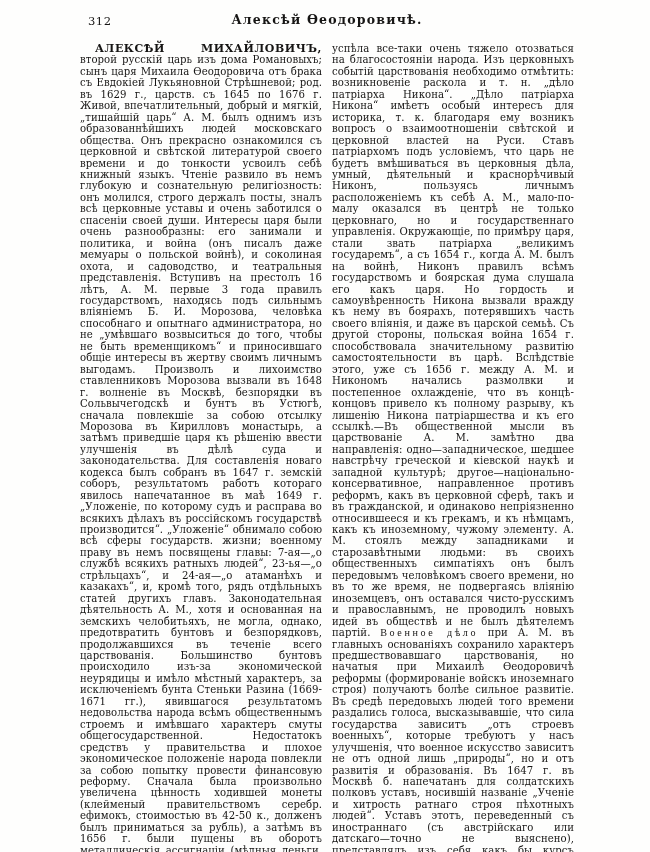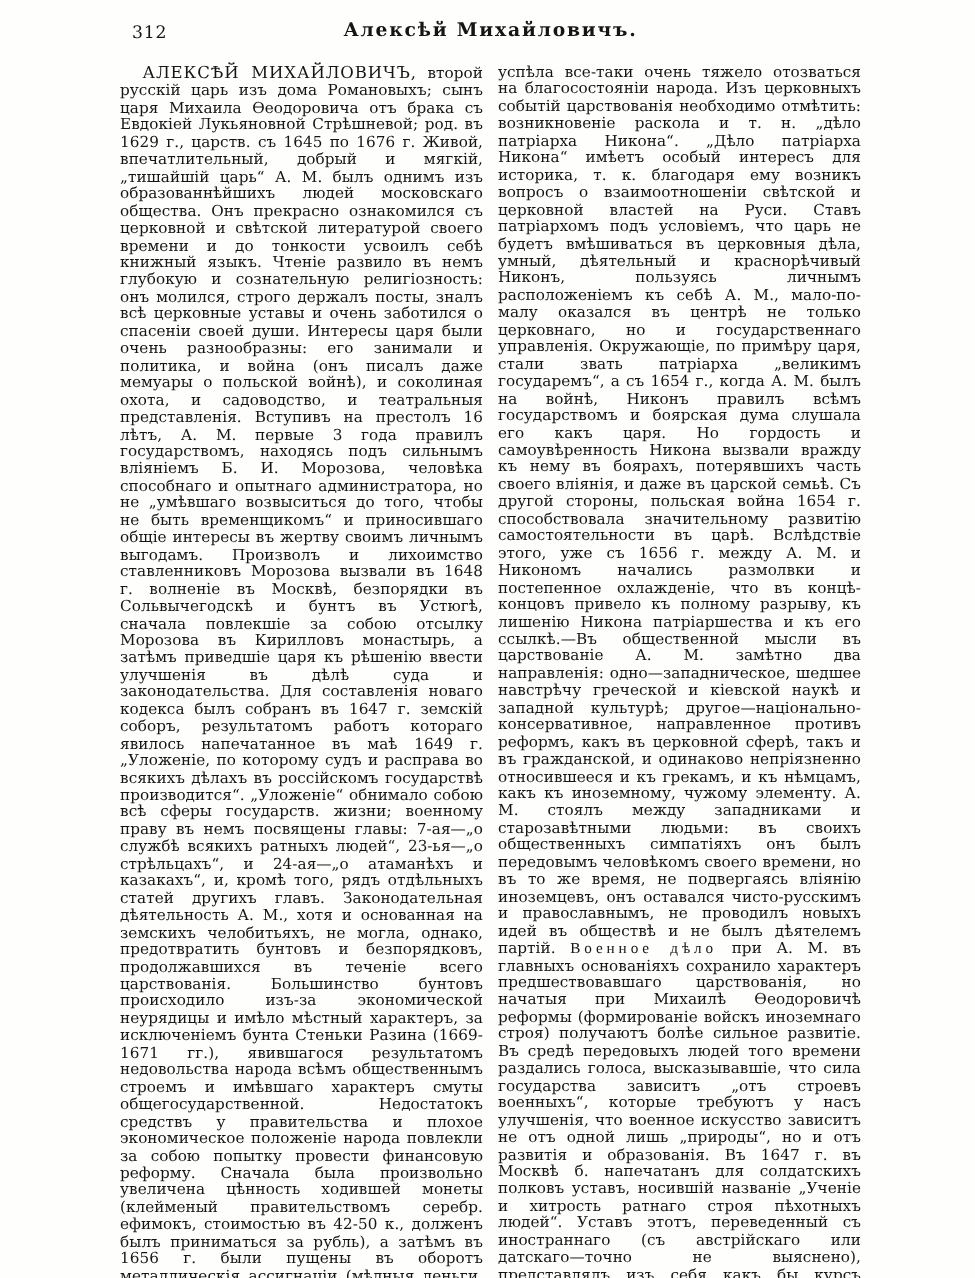--- a/index.html
+++ b/index.html
@@ -52,40 +52,40 @@
     font-size: 10.15px;
     line-height: 11.45px;
     letter-spacing: 0.05px;
     word-spacing: 0.3px;
     hyphens: auto;
   }
   .col p {
     margin: 0;
   }
   .lead-name {
-    font-weight: normal;
+    font-weight: bold;
     font-size: 11px;
     letter-spacing: 0.6px;
   }
   .first-par {
     text-indent: 15px;
   }
   .emph-spaced {
     letter-spacing: 2.6px;
     font-family: Liberation Serif, serif;
   }
 </style>
 </head>
 <body>
 
 <div class="page">
 
   <div class="running-head">
     <span class="page-number">312</span>
-    <span class="running-title">Алексѣй Михайловичъ.</span>
+    <span class="running-title">Алексѣй Ѳеодоровичѣ.</span>
   </div>
 
   <div class="columns">
 
     <div class="col">
       <p class="first-par">
         <b class="lead-name">АЛЕКСѢЙ МИХАЙЛОВИЧЪ,</b><span> второй русскій царь изъ дома Романовыхъ; сынъ царя Михаила Ѳеодоровича отъ брака съ Евдокіей Лукьяновной Стрѣшневой; род. въ 1629 г., царств. съ 1645 по 1676 г. Живой, впечатлительный, добрый и мягкій, „тишайшій царь“ А. М. былъ однимъ изъ образованнѣйшихъ людей московскаго общества. Онъ прекрасно ознакомился съ церковной и свѣтской литературой своего времени и до тонкости усвоилъ себѣ книжный языкъ. Чтеніе развило въ немъ глубокую и сознательную религіозность: онъ молился, строго держалъ посты, зналъ всѣ церковные уставы и очень заботился о спасеніи своей души. Интересы царя были очень разнообразны: его занимали и политика, и война (онъ писалъ даже мемуары о польской войнѣ), и соколиная охота, и садоводство, и театральныя представленія. Вступивъ на престолъ 16 лѣтъ, А. М. первые 3 года правилъ государствомъ, находясь подъ сильнымъ вліяніемъ Б. И. Морозова, человѣка способнаго и опытнаго администратора, но не „умѣвшаго возвыситься до того, чтобы не быть временщикомъ“ и приносившаго общіе интересы въ жертву своимъ личнымъ выгодамъ. Произволъ и лихоимство ставленниковъ Морозова вызвали въ 1648 г. волненіе въ Москвѣ, безпорядки въ Сольвычегодскѣ и бунтъ въ Устюгѣ, сначала повлекшіе за собою отсылку Морозова въ Кирилловъ монастырь, а затѣмъ приведшіе царя къ рѣшенію ввести улучшенія въ дѣлѣ суда и законодательства. Для составленія новаго кодекса былъ собранъ въ 1647 г. земскій соборъ, результатомъ работъ котораго явилось напечатанное въ маѣ 1649 г. „Уложеніе, по которому судъ и расправа во всякихъ дѣлахъ въ россійскомъ государствѣ производится“. „Уложеніе“ обнимало собою всѣ сферы государств. жизни; военному праву въ немъ посвящены главы: 7-ая—„о службѣ всякихъ ратныхъ людей“, 23-ья—„о стрѣльцахъ“, и 24-ая—„о атаманѣхъ и казакахъ“, и, кромѣ того, рядъ отдѣльныхъ статей другихъ главъ. Законодательная дѣятельность А. М., хотя и основанная на земскихъ челобитьяхъ, не могла, однако, предотвратить бунтовъ и безпорядковъ, продолжавшихся въ теченіе всего царствованія. Большинство бунтовъ происходило изъ-за экономической неурядицы и имѣло мѣстный характеръ, за исключеніемъ бунта Стеньки Разина (1669-1671 гг.), явившагося результатомъ недовольства народа всѣмъ общественнымъ строемъ и имѣвшаго характеръ смуты общегосударственной. Недостатокъ средствъ у правительства и плохое экономическое положеніе народа повлекли за собою попытку провести финансовую реформу. Сначала была произвольно увеличена цѣнность ходившей монеты (клейменый правительствомъ серебр. ефимокъ, стоимостью въ 42-50 к., долженъ былъ приниматься за рубль), а затѣмъ въ 1656 г. были пущены въ оборотъ металлическія ассигнаціи (мѣдныя деньги, одинаковой формы и величины съ серебряными, выпущенныя по одной цѣнѣ съ послѣдними). Мѣра эта, примѣненная неумѣло, привела къ постепенному исчезновенію изъ обращенія серебра, къ обезцѣненію мѣдныхъ денегъ, къ страшному вздорожанію припасовъ и, наконецъ (въ іюлѣ 1662 г.), къ открытому бунту въ Москвѣ, для усмиренія котораго пришлось прибѣгнуть къ военной силѣ. Въ 1663 году мѣдныя деньги были отмѣнены, но операція эта</span>
       </p>
     </div>
 

